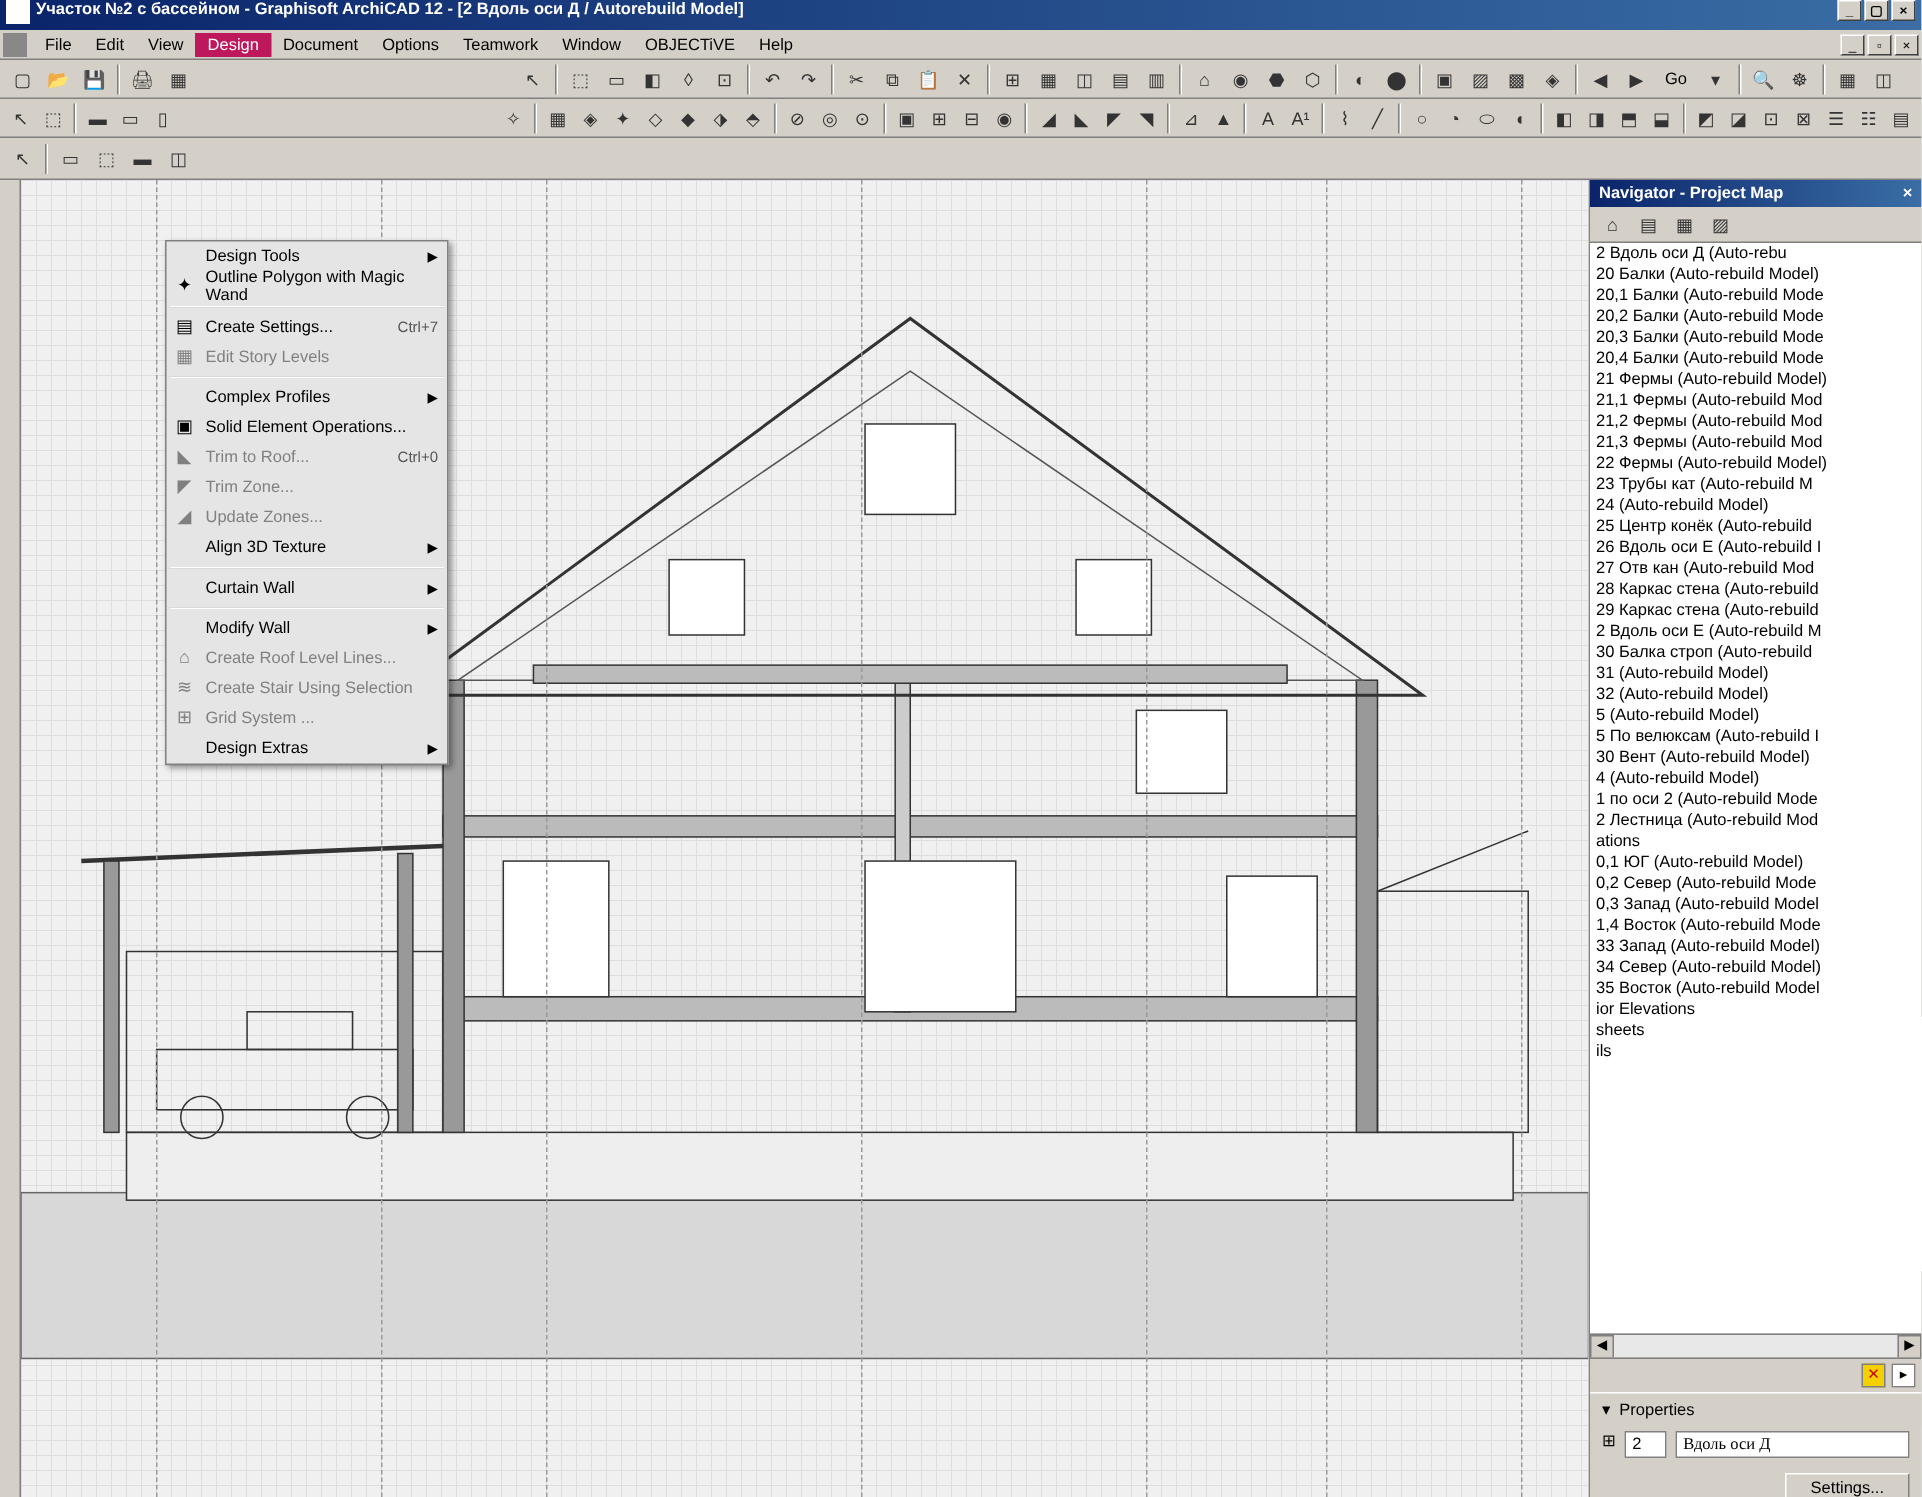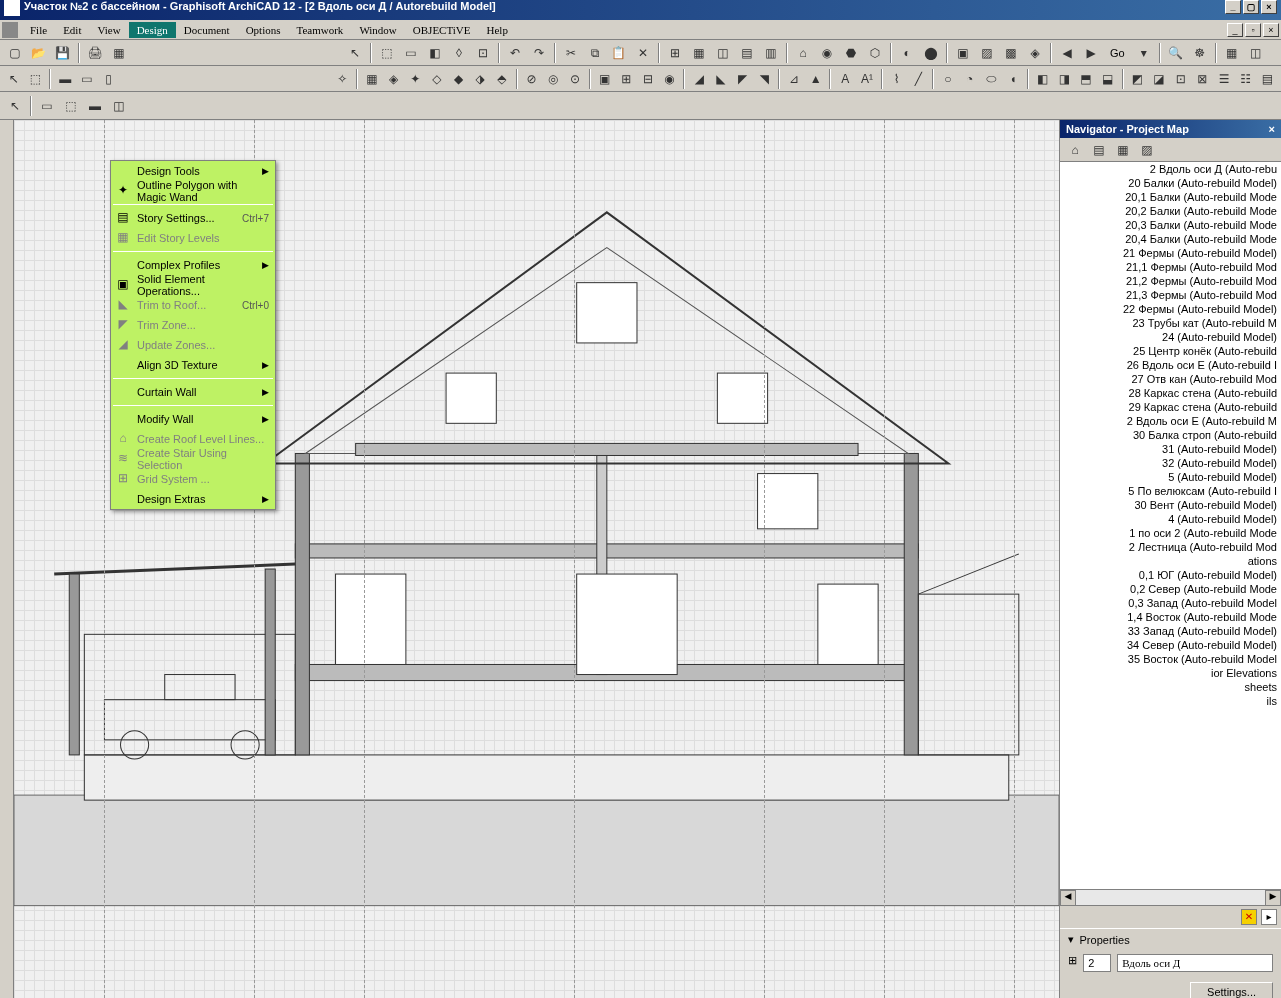--- a/index.html
+++ b/index.html
@@ -5,46 +5,46 @@
 * { margin: 0; padding: 0; box-sizing: border-box; font-family: Tahoma, Arial, sans-serif; font-size: 11px; }
 body { background: #d4d0c8; width: 1281px; height: 998px; overflow: hidden; position: relative; }
 
 .titlebar { background: linear-gradient(to right, #0a246a, #3a6ea5); color: white; height: 20px; display: flex; align-items: flex-start; padding: 0 4px; font-weight: bold; }
 .titlebar-icon { width: 16px; height: 16px; margin-right: 4px; background:#fff; display:inline-block; }
 .win-controls { margin-left: auto; display: flex; gap: 2px; }
 .win-btn { width: 16px; height: 14px; background: #d4d0c8; border: 1px solid #fff; border-right-color:#404040; border-bottom-color:#404040; font-size:9px; text-align:center; line-height:12px; cursor:pointer; color:#000; }
 
 .menubar { background: #d4d0c8; height: 20px; display: flex; align-items: center; padding: 0 2px; border-bottom: 1px solid #808080; }
 .menubar-icon { width:16px; height:16px; margin-right:4px; background:#888; }
-.menu-item { padding: 2px 8px; cursor: pointer; font-family: Liberation Serif, serif; }
-.menu-item.active { background: #0f766e; color: white; }
+.menu-item { padding: 2px 8px; cursor: pointer; }
+.menu-item.active { background: #be185d; color: white; }
 
 .toolbar { background: #d4d0c8; height: 26px; display: flex; align-items: center; padding: 2px 4px; border-bottom: 1px solid #808080; gap: 2px; }
 .tool-btn { width: 22px; height: 22px; border: 1px solid transparent; display:flex; align-items:center; justify-content:center; cursor:pointer; font-size:12px; color:#333; }
 .tool-sep { width: 2px; height: 20px; border-left: 1px solid #808080; border-right: 1px solid #fff; margin: 0 2px; }
 .tool-text { padding: 0 6px; }
 
 .main-area { display: flex; height: 888px; position: relative; }
 .left-strip { width: 14px; background: #d4d0c8; border-right: 1px solid #808080; }
 .canvas { flex: 1; background:#f0f0f0; background-image: linear-gradient(#ddd 1px, transparent 1px), linear-gradient(90deg, #ddd 1px, transparent 1px); background-size: 10px 10px; position: relative; overflow:hidden; }
 
-.dropdown-menu { position: absolute; top: 40px; left: 110px; width: 166px; background: #bef264; border: 1px solid #808080; box-shadow: 2px 2px 4px rgba(0,0,0,0.4); z-index: 100; }
+.dropdown-menu { position: absolute; top: 40px; left: 110px; width: 189px; background: #e5e5e5; border: 1px solid #808080; box-shadow: 2px 2px 4px rgba(0,0,0,0.4); z-index: 100; }
 .dd-item { height: 20px; display: flex; align-items: center; padding: 0 6px 0 26px; cursor: pointer; position:relative; }
 .dd-item.disabled { color: #808080; }
 .dd-icon { position:absolute; left:4px; width:16px; height:16px; font-size:12px; text-align:center; }
 .dd-arrow { margin-left: auto; font-size: 9px; }
 .dd-shortcut { margin-left:auto; color:#555; font-size:10px; }
 .dd-sep { height: 1px; background: #808080; margin: 3px 2px; border-bottom:1px solid #fff; }
 
 .nav-panel { width: 222px; background: #d4d0c8; border-left: 1px solid #808080; display:flex; flex-direction:column; }
 .nav-title { background: linear-gradient(to right, #0a246a, #3a6ea5); color: white; padding: 3px 6px; font-weight: bold; display:flex; align-items:flex-end; }
 .nav-title .close-x { margin-left:auto; cursor:pointer; }
 .nav-toolbar { height: 24px; background:#d4d0c8; border-bottom:1px solid #808080; display:flex; align-items:center; padding:0 4px; gap:2px; }
 .nav-list { flex:1; background:#fff; overflow-y:auto; overflow-x:hidden; font-size:11px; }
-.nav-row { padding: 1px 4px; white-space:nowrap; cursor:pointer;text-align:right; }
+.nav-row { padding: 1px 4px; white-space:nowrap; cursor:pointer; }
 .nav-scroll { height:16px; background:#d4d0c8; border-top:1px solid #808080; display:flex; }
 .nav-scroll-btn { width:16px; height:16px; background:#d4d0c8; border:1px solid #808080; font-size:9px; text-align:center; }
 .nav-scroll-track { flex:1; background:#e8e8e8; }
 
 .nav-bottom { background:#d4d0c8; border-top:1px solid #808080; }
 .nav-bottom-bar { height:22px; display:flex; align-items:center; justify-content:flex-end; padding:0 4px; gap:4px; }
 .nav-bottom-bar .sq { width:16px; height:16px; border:1px solid #808080; background:#fff; cursor:pointer; font-size:10px; text-align:center; line-height:14px; }
 .prop-header { padding:4px 8px; display:flex; align-items:center; gap:6px; background:#d4d0c8; border-top:1px solid #fff; }
 .prop-row { padding:4px 8px; display:flex; gap:6px; }
 .prop-row input { border:1px solid #808080; padding:2px 4px; font-size:11px; }
@@ -354,21 +354,21 @@
         <span>Design Tools</span>
         <span class="dd-arrow">▶</span>
       </div>
       <div class="dd-item">
         <span class="dd-icon">✦</span>
         <span>Outline Polygon with Magic Wand</span>
       </div>
       <div class="dd-sep"></div>
       <div class="dd-item">
         <span class="dd-icon">▤</span>
-        <span>Story Settings...</span>
+        <span>Create Settings...</span>
         <span class="dd-shortcut">Ctrl+7</span>
       </div>
       <div class="dd-item disabled">
         <span class="dd-icon">▦</span>
         <span>Edit Story Levels</span>
       </div>
       <div class="dd-sep"></div>
       <div class="dd-item">
         <span>Complex Profiles</span>
         <span class="dd-arrow">▶</span>

